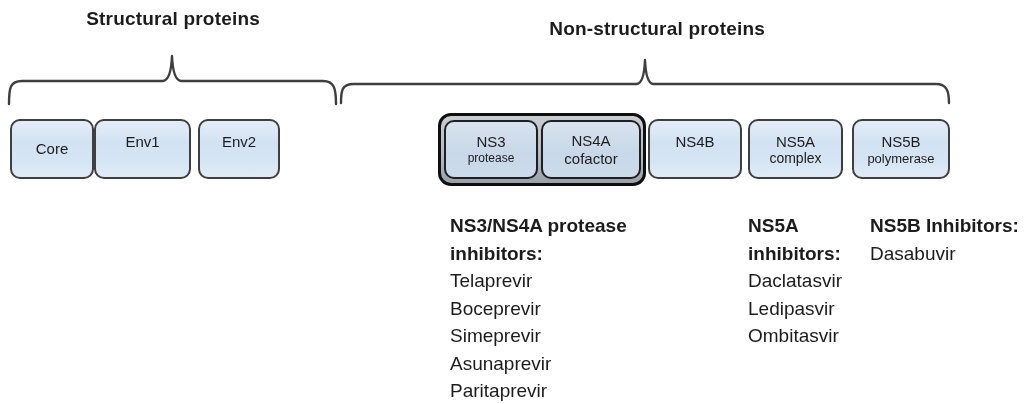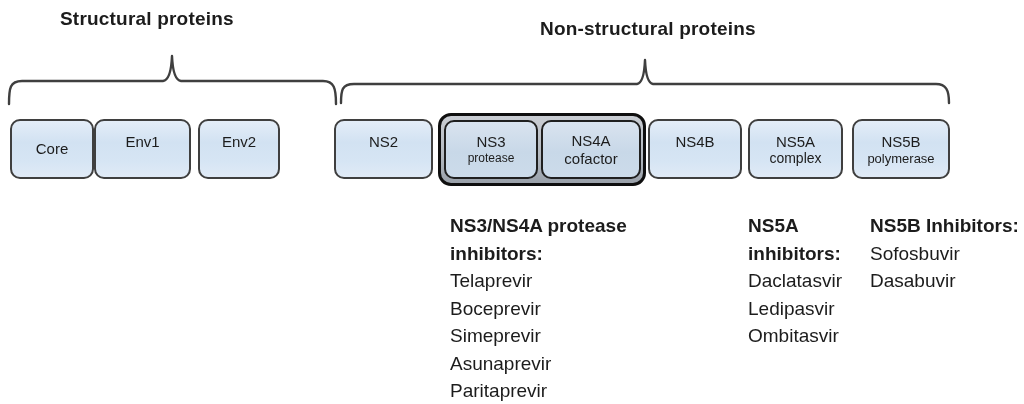--- a/index.html
+++ b/index.html
@@ -8,21 +8,21 @@
     width:1024px;height:404px;
     background:#ffffff;
     font-family:"Liberation Sans", sans-serif;
     color:#1c1c1c;
     overflow:hidden;
   }
   .group-title{
     position:absolute;
     font-size:19px;
     font-weight:bold;
-    text-align:left;
+    text-align:right;
     letter-spacing:0.2px;
   }
   .group-title.structural{left:60px;top:8px;width:200px;}
   .group-title.nonstructural{left:540px;top:18px;width:225px;}
   .braces{position:absolute;left:0;top:0;}
 
   .pbox{
     position:absolute;
     top:119px;height:60px;
     box-sizing:border-box;
@@ -100,23 +100,20 @@
   <div class="pbox core">
     <span>Core</span>
   </div>
   <div class="pbox env1 raise">
     <span>Env1</span>
   </div>
   <div class="pbox env2 raise">
     <span>Env2</span>
   </div>
 
-  <div class="pbox ns2 raise">
-    <span>NS2</span>
-  </div>
 
   <div class="ns34-outer">
     <div class="hbox ns3">
       <span>NS3</span>
       <span class="sub">protease</span>
     </div>
     <div class="hbox ns4a">
       <span>NS4A</span>
       <span class="sub">cofactor</span>
     </div>
@@ -147,17 +144,16 @@
   <div class="drugcol c2">
     <div class="hd">NS5A</div>
     <div class="hd">inhibitors:</div>
     <div>Daclatasvir</div>
     <div>Ledipasvir</div>
     <div>Ombitasvir</div>
   </div>
 
   <div class="drugcol c3">
     <div class="hd">NS5B Inhibitors:</div>
-    <div>Sofosbuvir</div>
     <div>Dasabuvir</div>
   </div>
 
 </div>
 
 </body></html>

